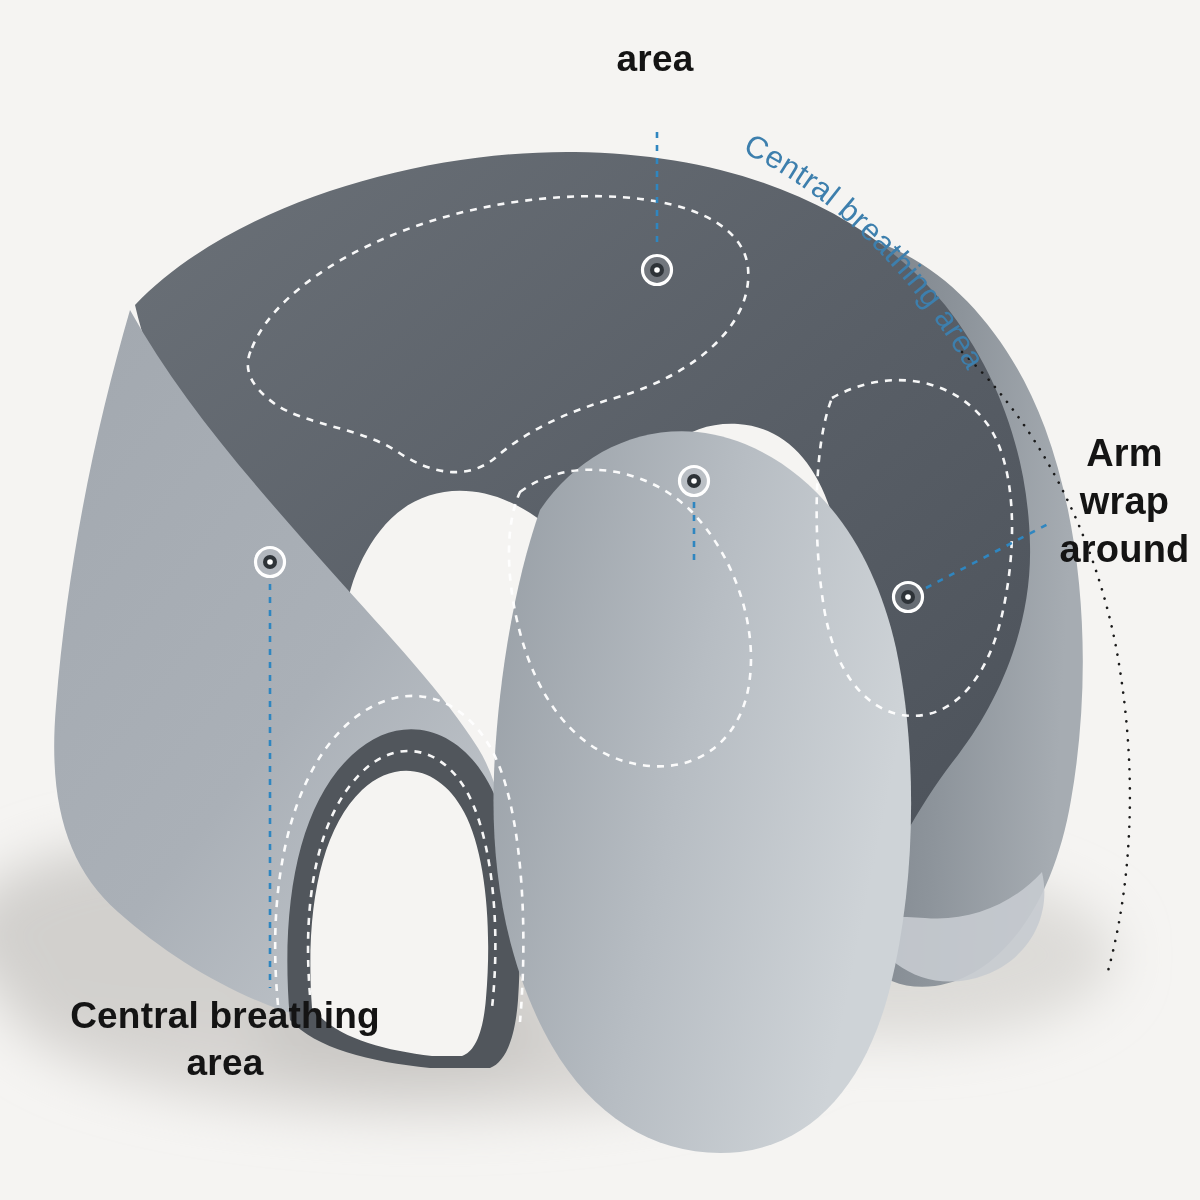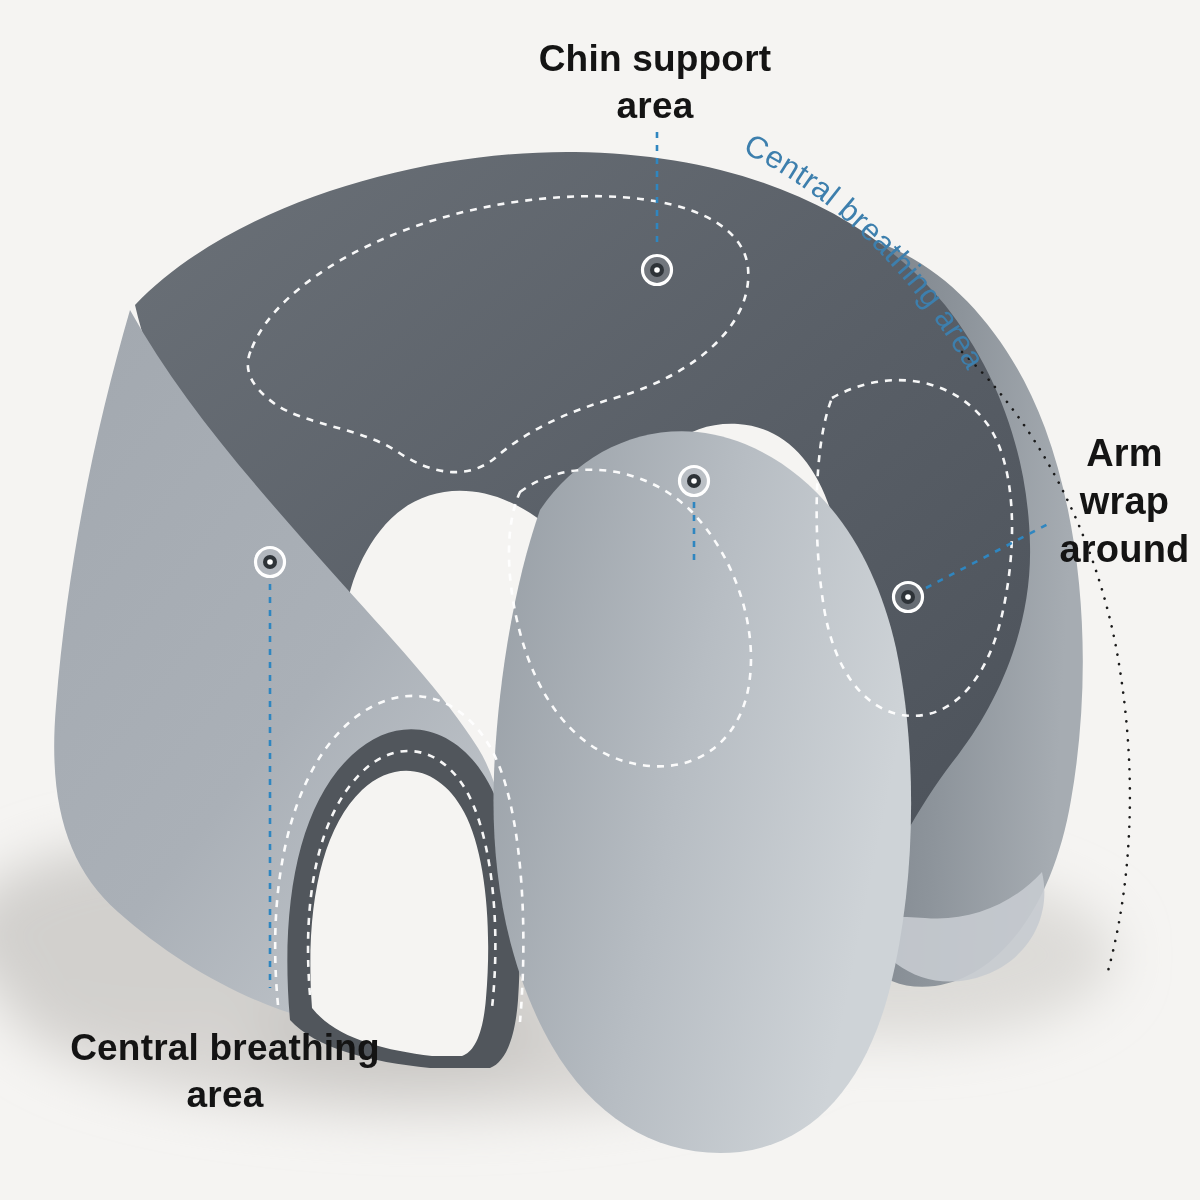--- a/index.html
+++ b/index.html
@@ -15,21 +15,21 @@
     position: absolute;
     text-align: center;
     color: #141414;
     font-weight: 600;
     line-height: 1.26;
     letter-spacing: 0.2px;
   }
   .label .ln { display: block; }
   #chin-label { left: 470px; top: 36px; width: 370px; font-size: 37px; }
   #armwrap-label { left: 1042px; top: 430px; width: 165px; font-size: 38px; }
-  #breathing-bottom-label { left: 55px; top: 993px; width: 340px; font-size: 37px; margin-top: 32px; }
+  #breathing-bottom-label { left: 55px; top: 993px; width: 340px; font-size: 37px; }
 </style>
 </head>
 <body>
 
 <div class="stage">
 
   <svg class="art" width="1200" height="1200" viewBox="0 0 1200 1200">
     <defs>
       <filter id="soft" x="-40%" y="-40%" width="180%" height="180%">
         <feGaussianBlur stdDeviation="26"></feGaussianBlur>
@@ -193,21 +193,20 @@
       <circle r="7" fill="#2e3338"></circle>
       <circle r="2.8" fill="#ffffff"></circle>
     </g>
 
     <text font-size="31" font-weight="500" fill="#3d7fad" letter-spacing="0.5" font-family="Liberation Sans, sans-serif">
       <textPath href="#breathTextPath" startOffset="0">Central breathing area</textPath>
     </text>
   </svg>
 
   <div class="label" id="chin-label">
-    <span class="ln">Chin support</span>
     <span class="ln">area</span>
   </div>
 
   <div class="label" id="armwrap-label">
     <span class="ln">Arm wrap</span>
     <span class="ln">around</span>
   </div>
 
   <div class="label" id="breathing-bottom-label">
     <span class="ln">Central breathing</span>

